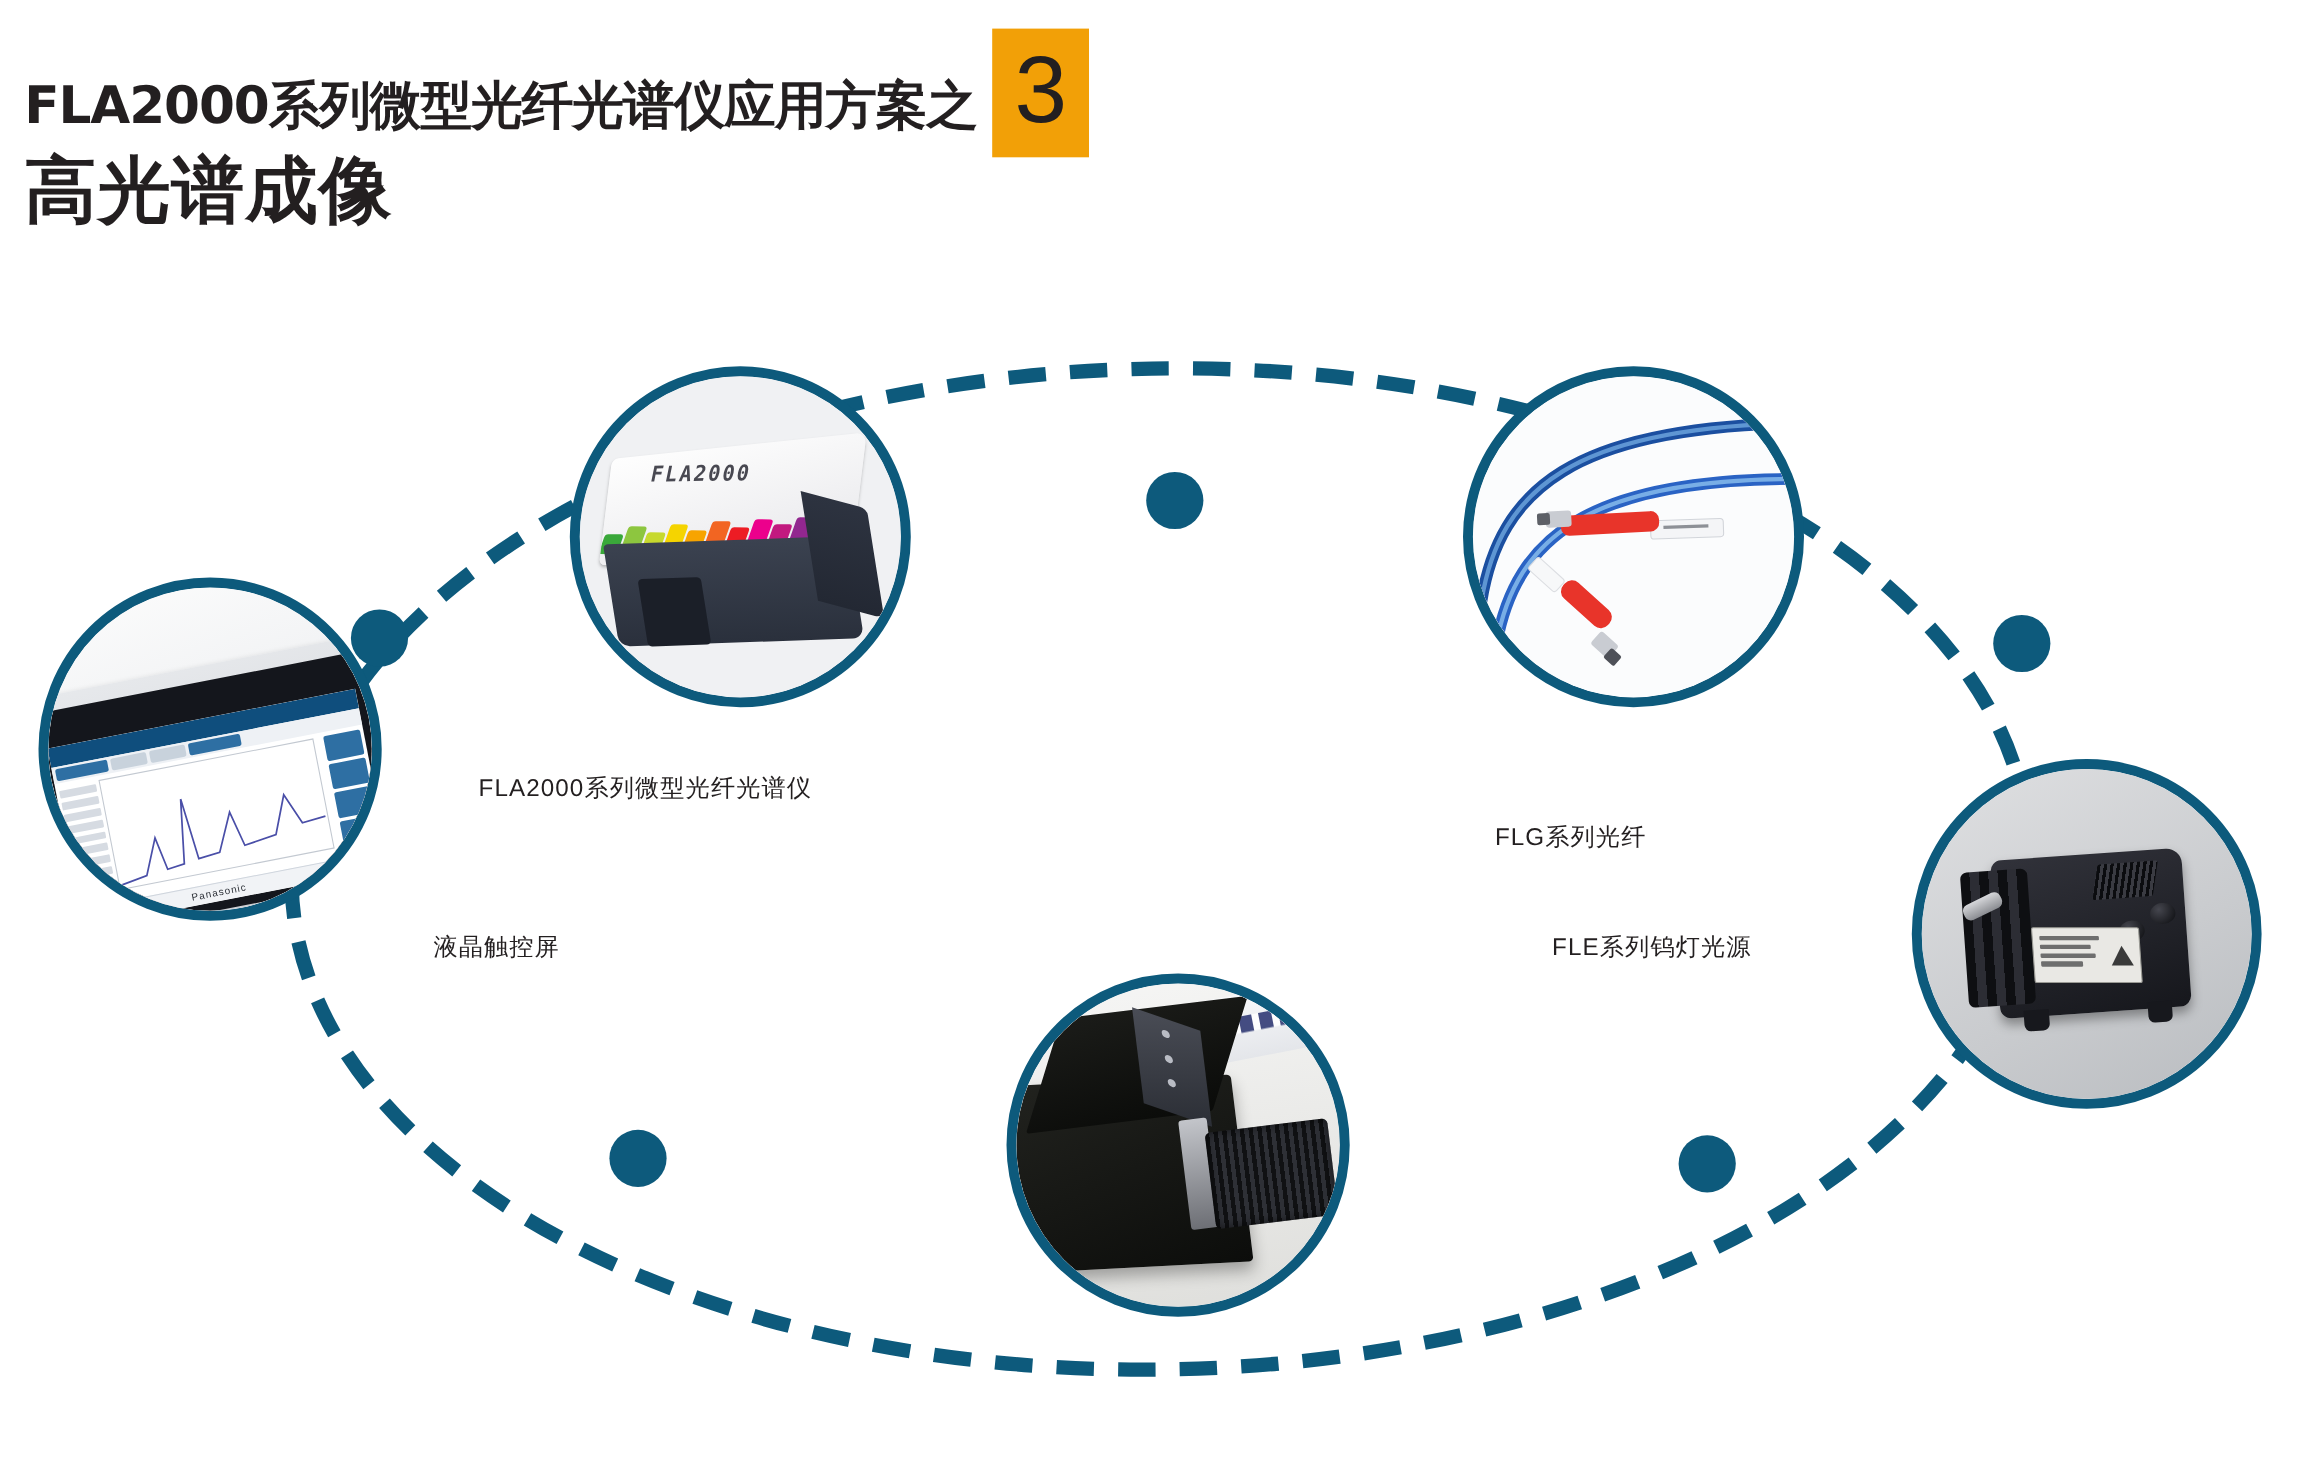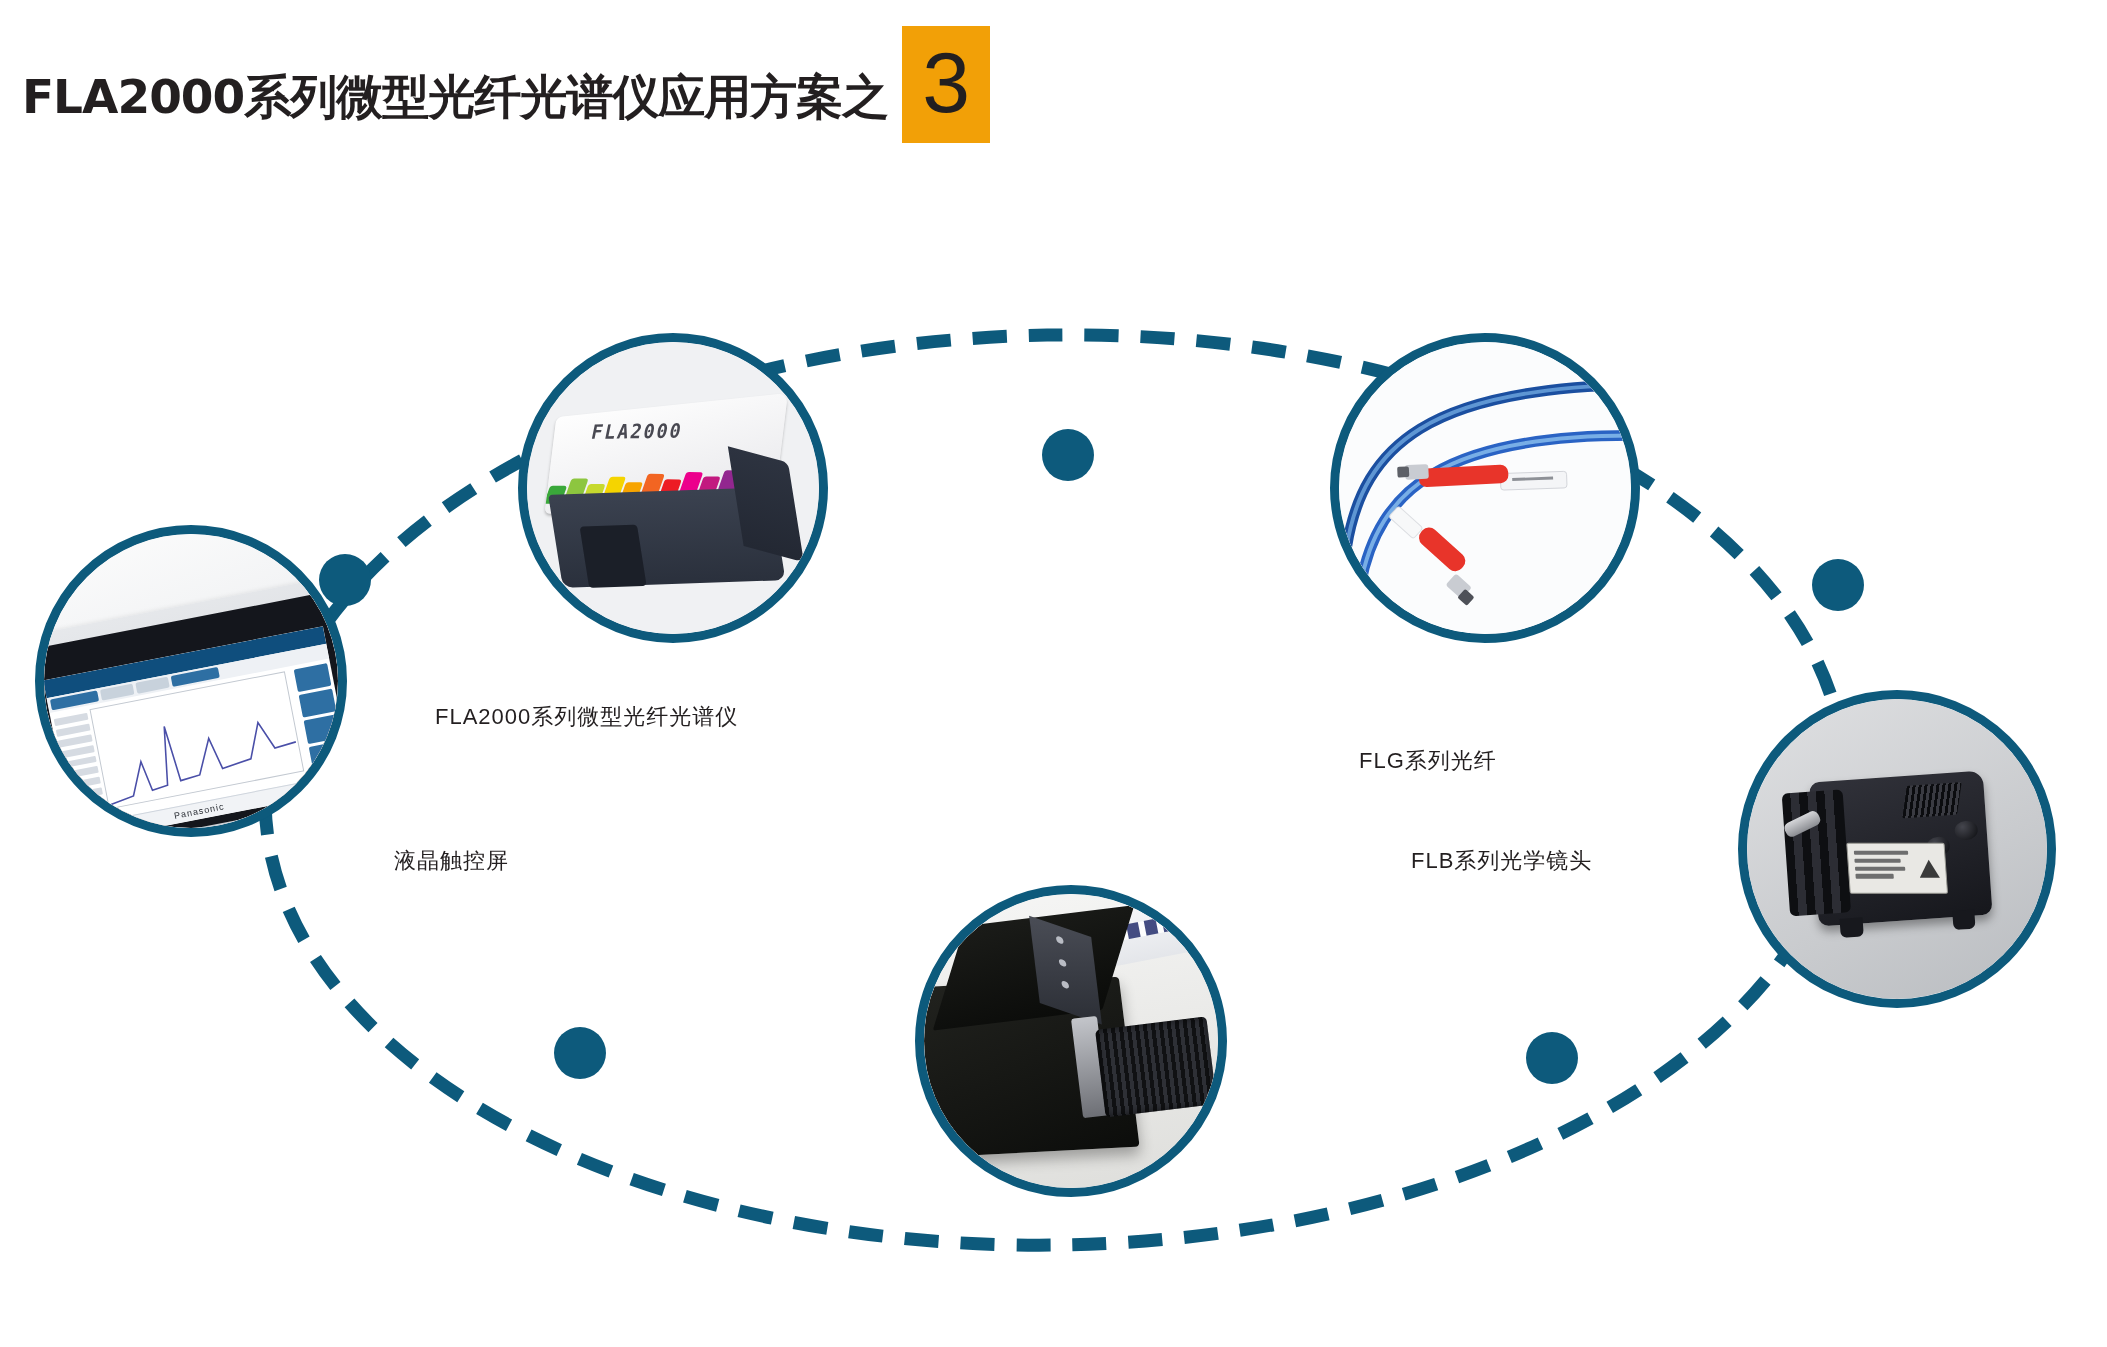--- a/index.html
+++ b/index.html
@@ -237,20 +237,21 @@
 </head>
 <body>
 
 <div id="header">
   <div id="title-line">
     <span id="title-main">FLA2000系列微型光纤光谱仪应用方案之</span>
     <span id="badge">
       <span id="badge-num">3</span>
     </span>
   </div>
+  <div id="subtitle">高光谱成像</div>
 </div>
 
 <div id="diagram">
 
   <svg id="flow-svg" viewBox="0 0 2107 1347">
     <ellipse cx="1055" cy="790" rx="790" ry="455" fill="none" stroke="#0d5a7c" stroke-width="13" stroke-dasharray="34 22" stroke-linecap="butt" transform="rotate(-1 1055 790)"></ellipse>
     <circle cx="1068" cy="455" r="26" fill="#0d5a7c"></circle>
     <circle cx="345" cy="580" r="26" fill="#0d5a7c"></circle>
     <circle cx="1838" cy="585" r="26" fill="#0d5a7c"></circle>
     <circle cx="580" cy="1053" r="26" fill="#0d5a7c"></circle>
@@ -329,21 +330,21 @@
             <div class="ll"></div>
               <div class="ll"></div>
               <div class="ll"></div>
               <div class="ll"></div>
             <div class="lamp-tri"></div>
           </div>
         </div>
       </div>
     </div>
   </div>
-  <div class="label" style="left:1411px; top:846px;">FLB系列光学镜头</div>
+  <div class="label" style="left:1411px; top:846px;">FLE系列钨灯光源</div>
 
   <div class="node" style="left:915px; top:885px; width:312px; height:312px;">
     <div class="node-inner">
       <div class="ph-lens">
         <div class="lens-paper">
             <i></i>
           </div>
         <div class="lens-body"></div>
         <div class="lens-hood"></div>
         <div class="lens-plate">

